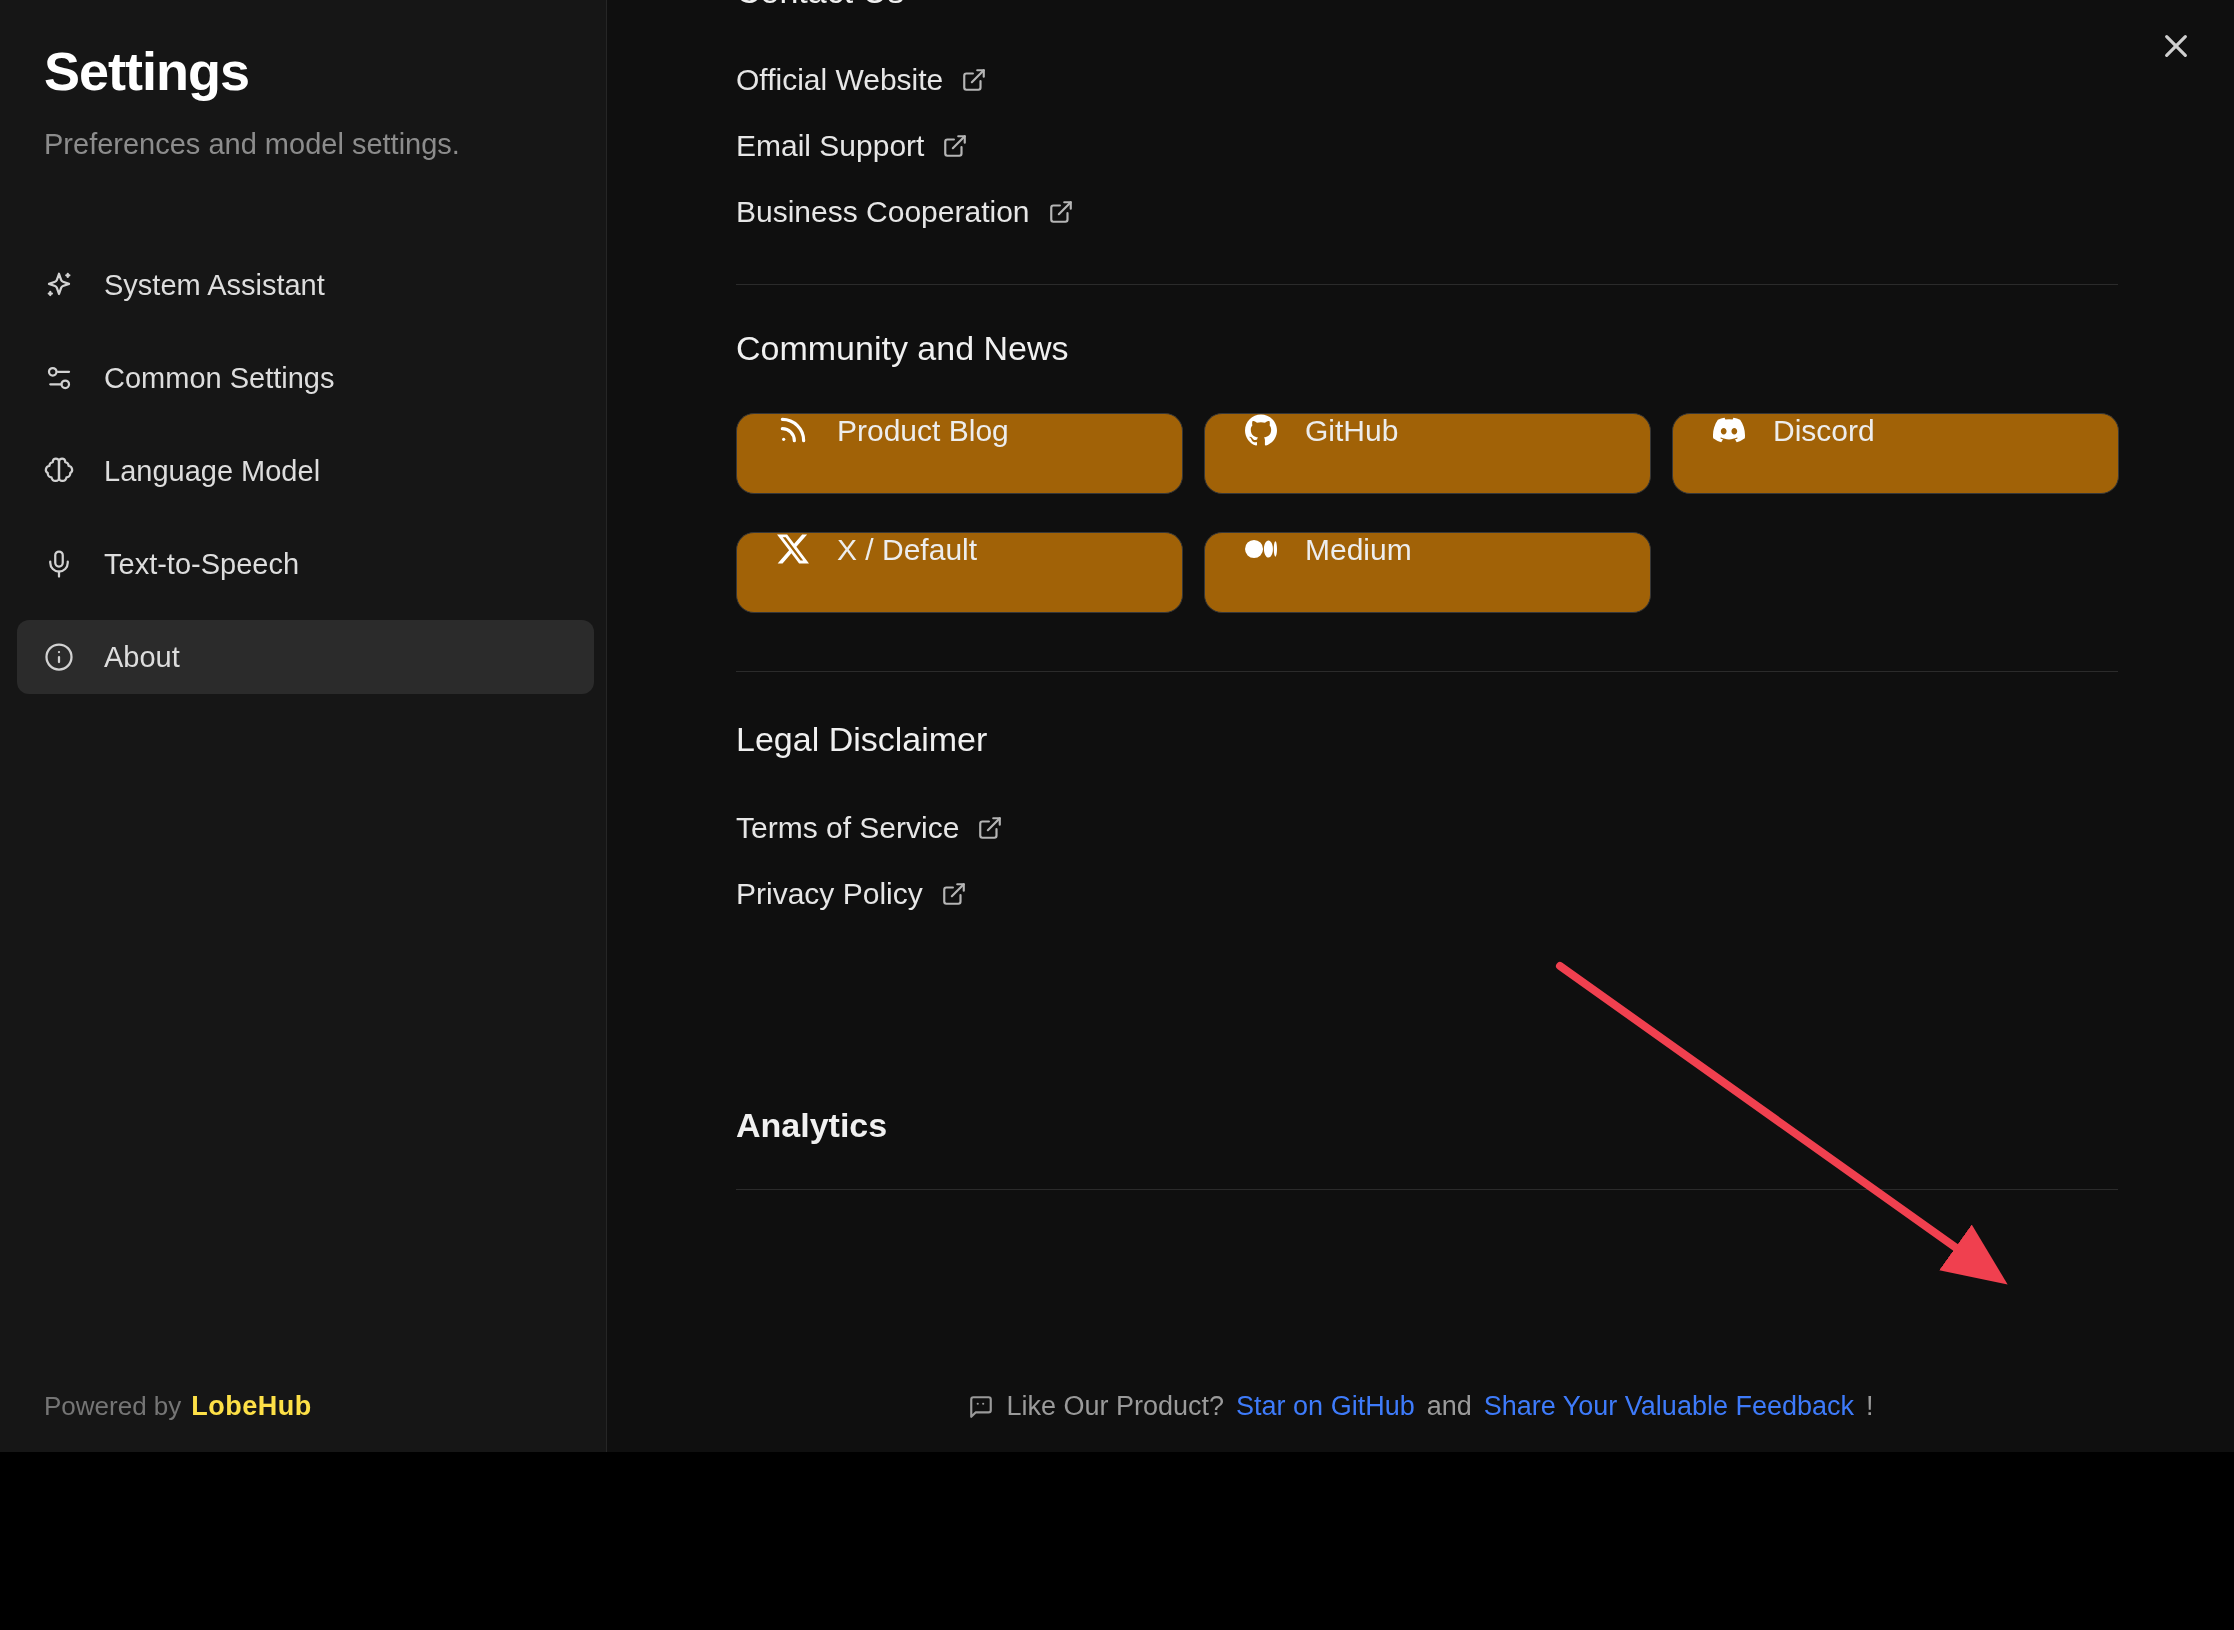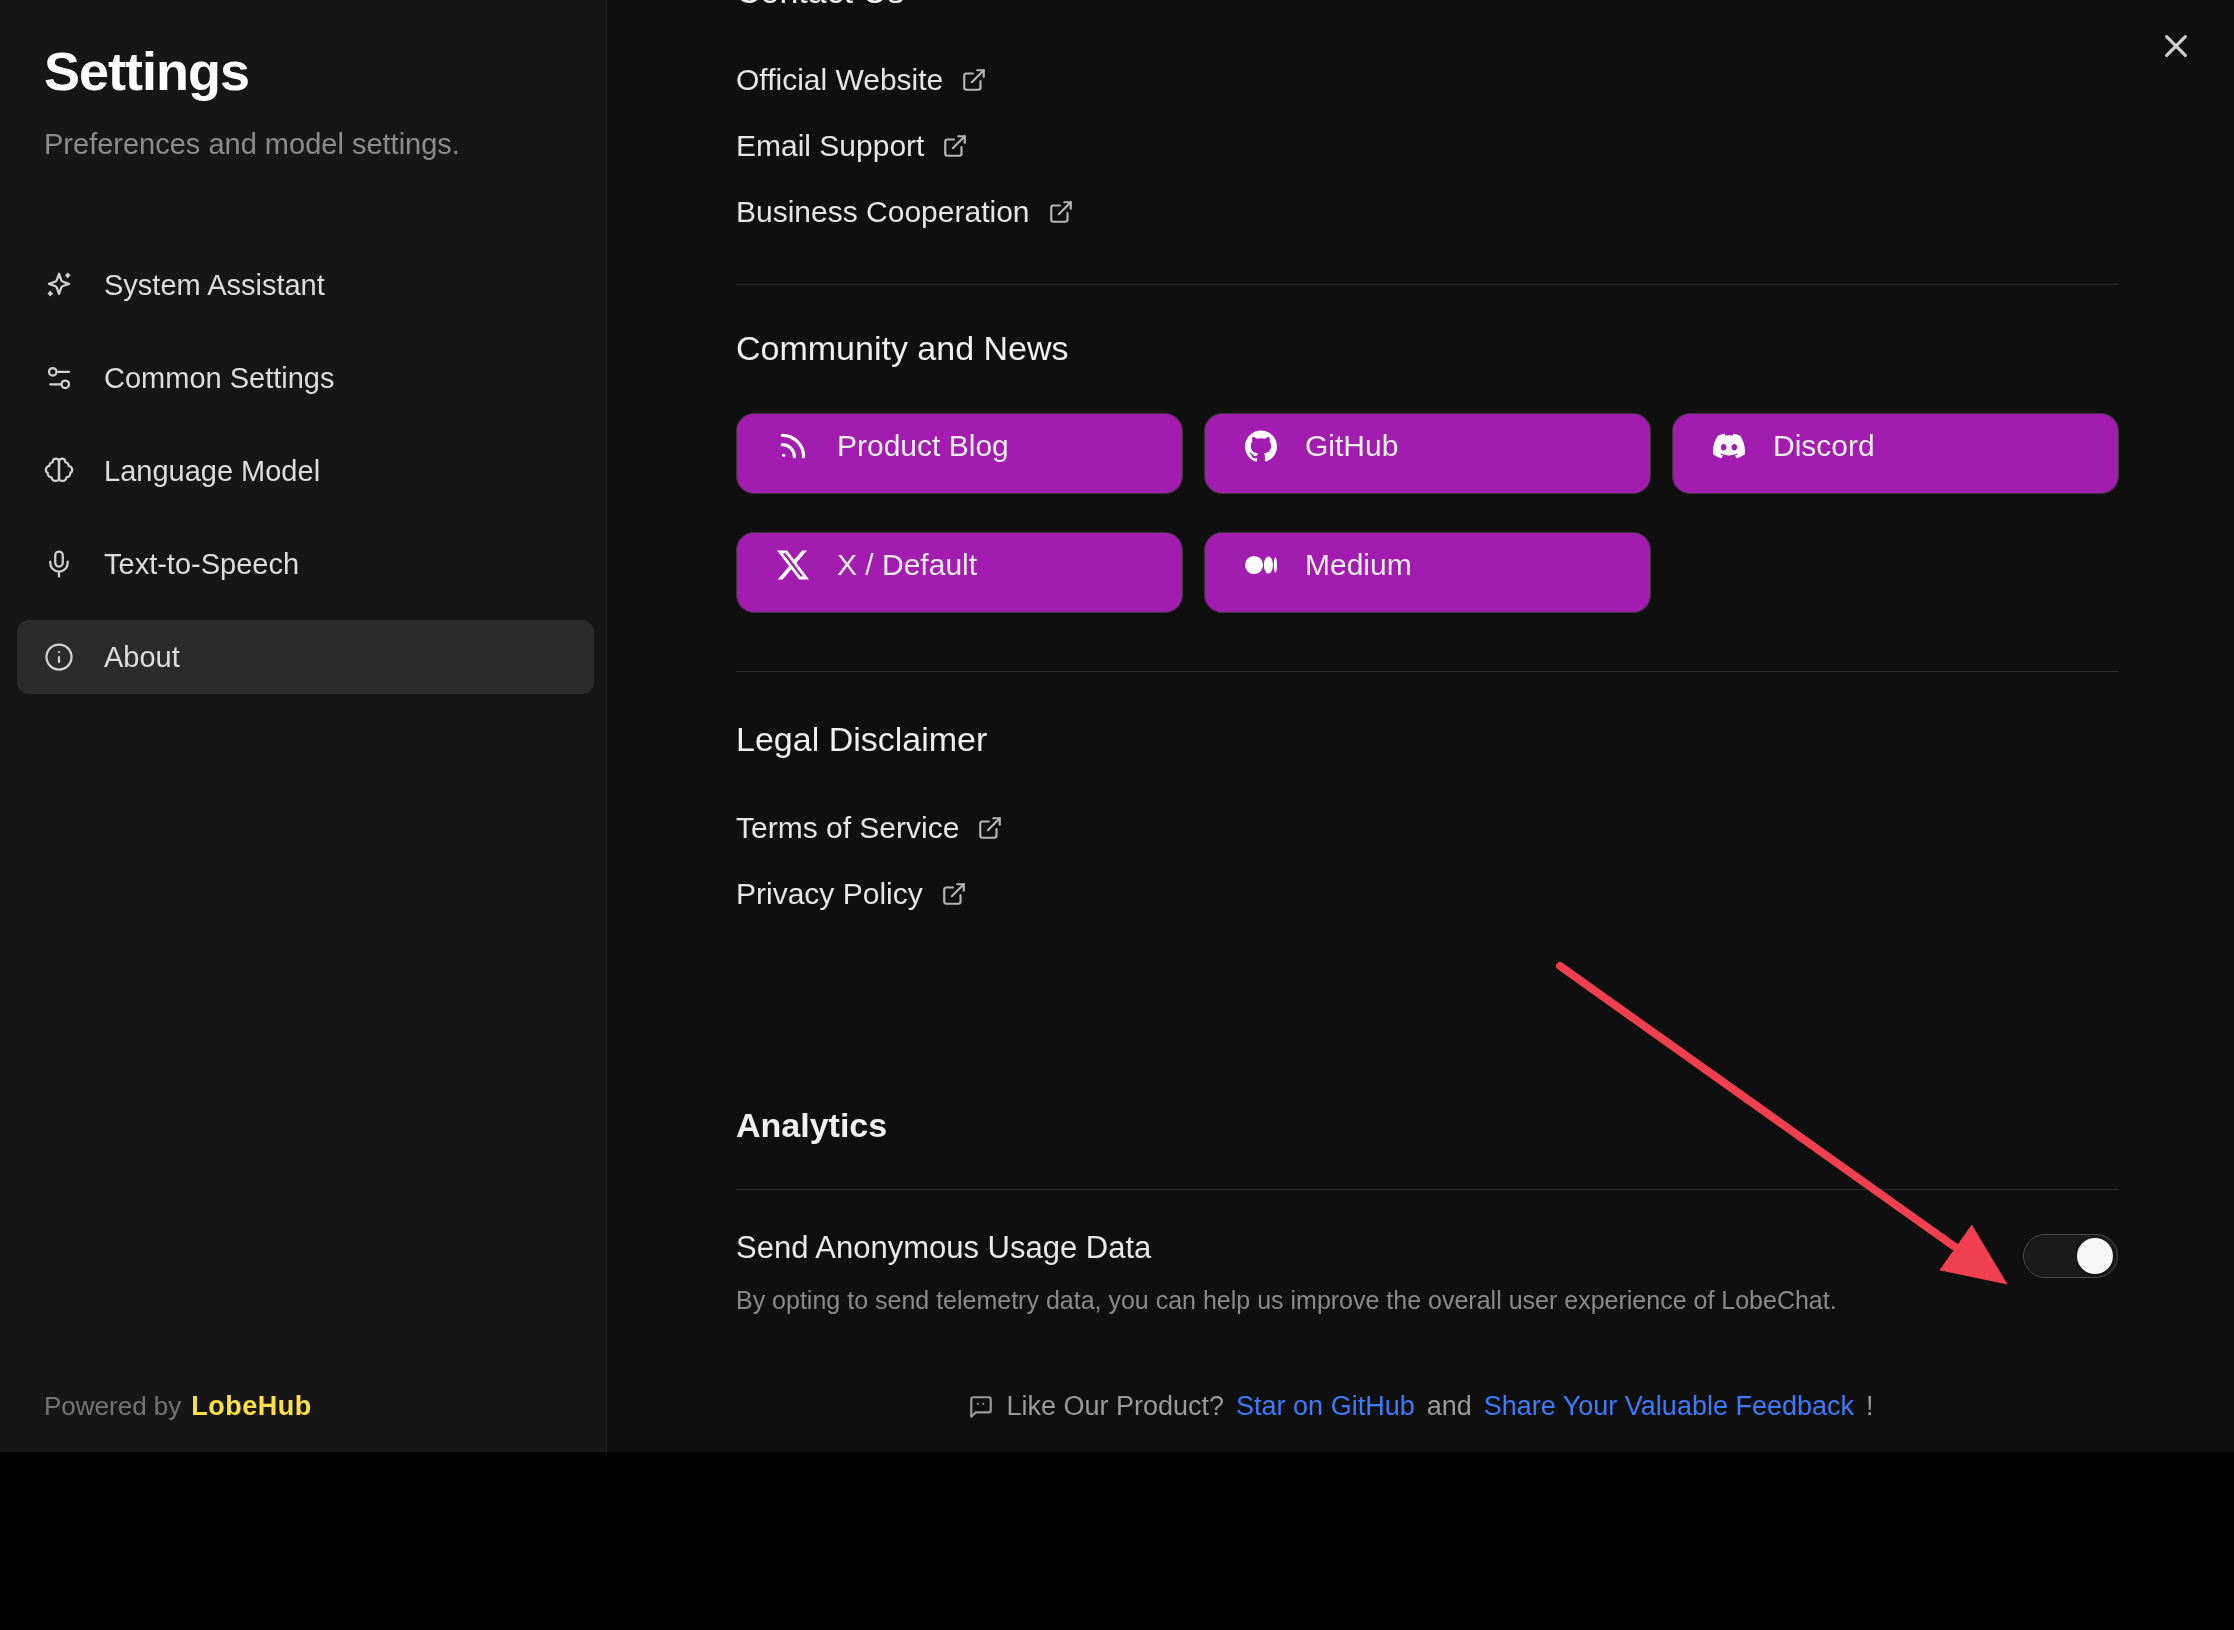--- a/index.html
+++ b/index.html
@@ -51,22 +51,22 @@
   .div-contact { margin-top:52px; }
   .div-community { margin-top:58px; }
   .div-analytics { margin-top:45px; }
 
   .h-community { margin-top:44px; }
   .h-legal { margin-top:48px; }
   .h-analytics { margin-top:192px; font-size:34px; font-weight:800; }
 
   .btn-grid { display:grid; grid-template-columns:repeat(3, 447px); gap:38px 21px; margin-top:46px; }
   .community-btn {
-    height:81px; border-radius:18px; background:#a21caf; border:1px solid #373737;
-    display:flex; align-items:center; padding:0 0 16px 40px; gap:28px;
+    height:81px; border-radius:18px; background:#a16207; border:1px solid #373737;
+    display:flex; align-items:flex-start; padding:0 0 16px 40px; gap:28px;
     color:#ededed; font-size:30px; font-family:inherit; cursor:pointer; text-align:left;
   }
   .btn-icon { display:flex; width:32px; height:32px; align-items:center; justify-content:center; }
   .btn-icon svg { width:32px; height:32px; }
   .fill-icon svg { fill:#ffffff; stroke:none; }
   .stroke-icon svg { fill:none; stroke:#ffffff; stroke-width:2.4; stroke-linecap:round; stroke-linejoin:round; }
 
   
   .setting-row { display:flex; align-items:flex-start; justify-content:space-between; margin-top:38px; }
   .setting-label { font-size:31px; line-height:40px; color:#eaeaea; }
@@ -278,29 +278,20 @@
             <path d="M10 14 21 3"></path>
             <path d="M18 13v6a2 2 0 0 1-2 2H5a2 2 0 0 1-2-2V8a2 2 0 0 1 2-2h6"></path>
           </svg>
       </span>
     </div>
 
     <h2 class="section-heading h-analytics">Analytics</h2>
 
     <div class="divider div-analytics"></div>
 
-    <div class="setting-row">
-      <div>
-        <div class="setting-label">Send Anonymous Usage Data</div>
-        <div class="setting-desc">By opting to send telemetry data, you can help us improve the overall user experience of LobeChat.</div>
-      </div>
-      <div class="toggle on" role="switch">
-        <div class="knob"></div>
-      </div>
-    </div>
 
     <div class="main-footer">
       <span class="chat-icon">
         <svg viewBox="0 0 24 24">
             <path d="M21 15a2 2 0 0 1-2 2H7l-4 4V5a2 2 0 0 1 2-2h14a2 2 0 0 1 2 2z"></path>
             <path d="M9 9h.01"></path>
             <path d="M14 9h.01"></path>
           </svg>
       </span>
       <span class="muted">Like Our Product?</span>

